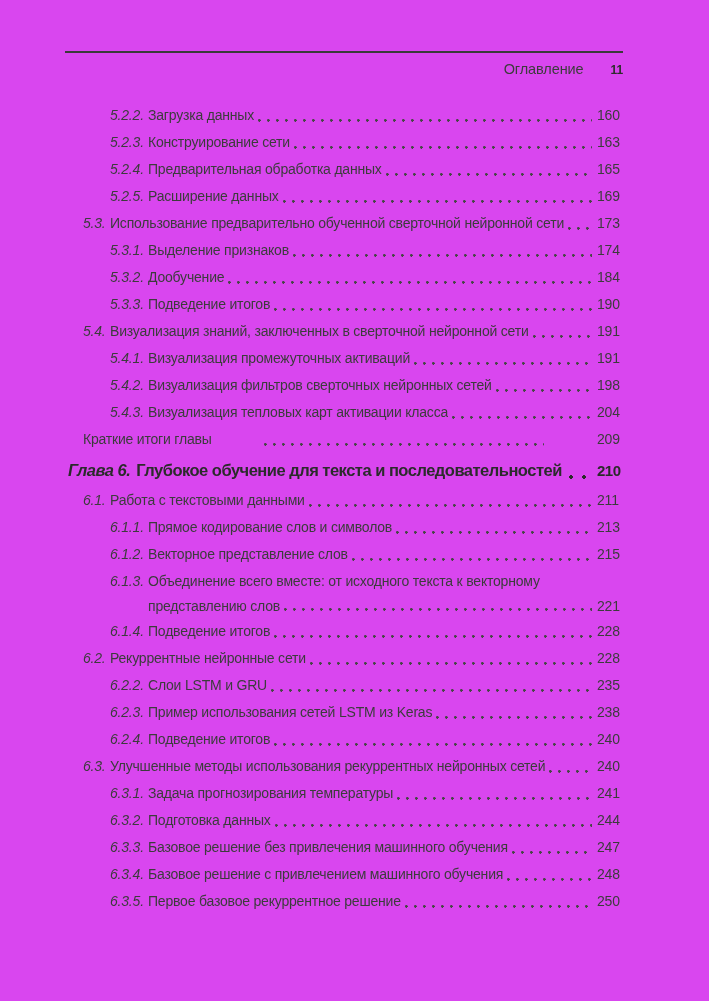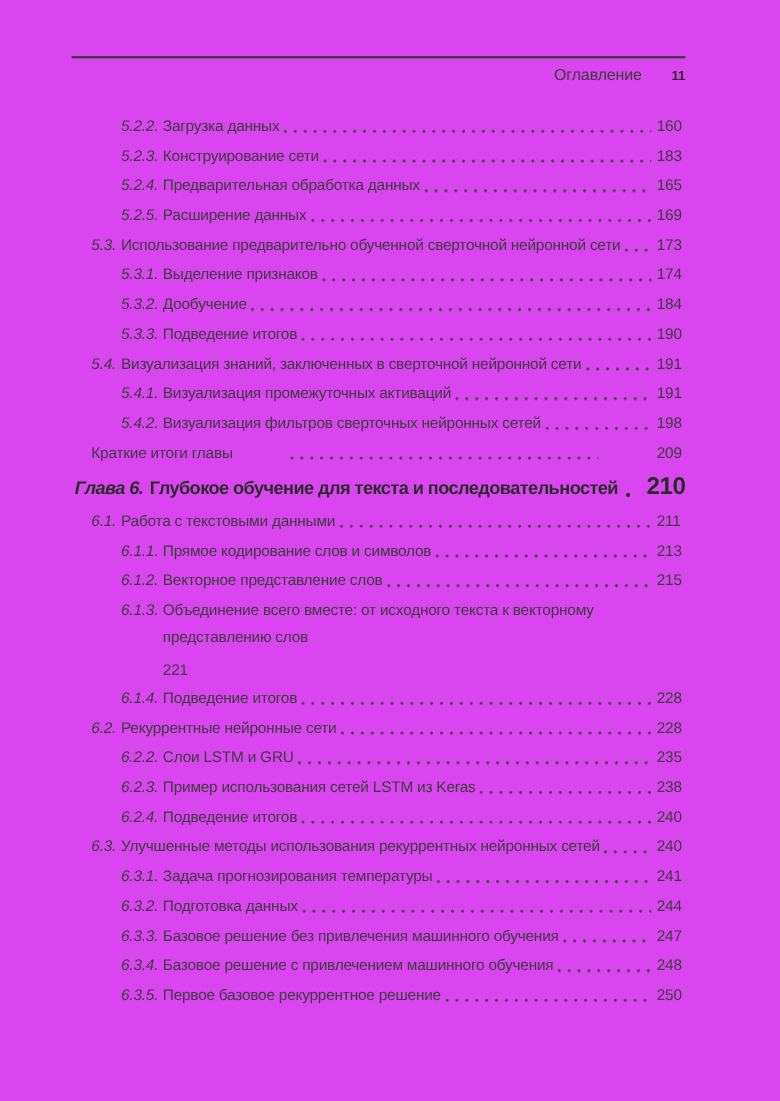--- a/index.html
+++ b/index.html
@@ -72,40 +72,40 @@
     background-repeat: repeat-x;
   }
   .page-num {
     flex: 0 0 auto;
     min-width: 26px;
     text-align: left;
   }
   .lvl-sec   { padding-left: 18px; }
   .lvl-plain { padding-left: 18px; gap: 48px; }
   .lvl-sub   { padding-left: 45px; }
-  .lvl-cont  { padding-left: 83px; line-height: 23px; flex-direction: column; }
+  .lvl-cont  { padding-left: 83px; line-height: 23px; }
   .lvl-chapter {
     padding-left: 3px;
     margin: 2px 0 1px 0;
     font-weight: bold;
     font-size: 16.5px;
     letter-spacing: -0.5px;
     line-height: 30px;
     color: #2b2b2b;
   }
   .lvl-chapter .num { width: auto; margin-right: 6px; }
   .lvl-chapter .leader {
     height: 4px;
     margin: 0 7px 7px 7px;
     background-image: radial-gradient(circle at 2px 2px, #2b2b2b 1.7px, transparent 2.1px);
     background-size: 13px 4px;
   }
   .lvl-chapter .page-num {
     font-weight: bold;
-    font-size: 22px;
+    font-size: 15px;
   }
 </style>
 </head>
 <body>
 
 <div class="page">
   <div class="rule"></div>
   <div class="header-row">
     <span>Оглавление</span>
     <span class="header-page">11</span>
@@ -114,21 +114,21 @@
       <div class="line lvl-sub">
         <span class="num num-sub">5.2.2.</span>
         <span class="title">Загрузка данных</span>
         <span class="leader"></span>
         <span class="page-num">160</span>
       </div>
       <div class="line lvl-sub">
         <span class="num num-sub">5.2.3.</span>
         <span class="title">Конструирование сети</span>
         <span class="leader"></span>
-        <span class="page-num">183</span>
+        <span class="page-num">163</span>
       </div>
       <div class="line lvl-sub">
         <span class="num num-sub">5.2.4.</span>
         <span class="title">Предварительная обработка данных</span>
         <span class="leader"></span>
         <span class="page-num">165</span>
       </div>
       <div class="line lvl-sub">
         <span class="num num-sub">5.2.5.</span>
         <span class="title">Расширение данных</span>
@@ -169,20 +169,26 @@
         <span class="num num-sub">5.4.1.</span>
         <span class="title">Визуализация промежуточных активаций</span>
         <span class="leader"></span>
         <span class="page-num">191</span>
       </div>
       <div class="line lvl-sub">
         <span class="num num-sub">5.4.2.</span>
         <span class="title">Визуализация фильтров сверточных нейронных сетей</span>
         <span class="leader"></span>
         <span class="page-num">198</span>
+      </div>
+      <div class="line lvl-sub">
+        <span class="num num-sub">5.4.3.</span>
+        <span class="title">Визуализация тепловых карт активации класса</span>
+        <span class="leader"></span>
+        <span class="page-num">204</span>
       </div>
       <div class="line lvl-plain">
         <span class="title">Краткие итоги главы</span>
         <span class="leader"></span>
         <span class="page-num">209</span>
       </div>
       <div class="line lvl-chapter">
         <span class="num">Глава 6.</span>
         <span class="title">Глубокое обучение для текста и последовательностей</span>
         <span class="leader"></span>

